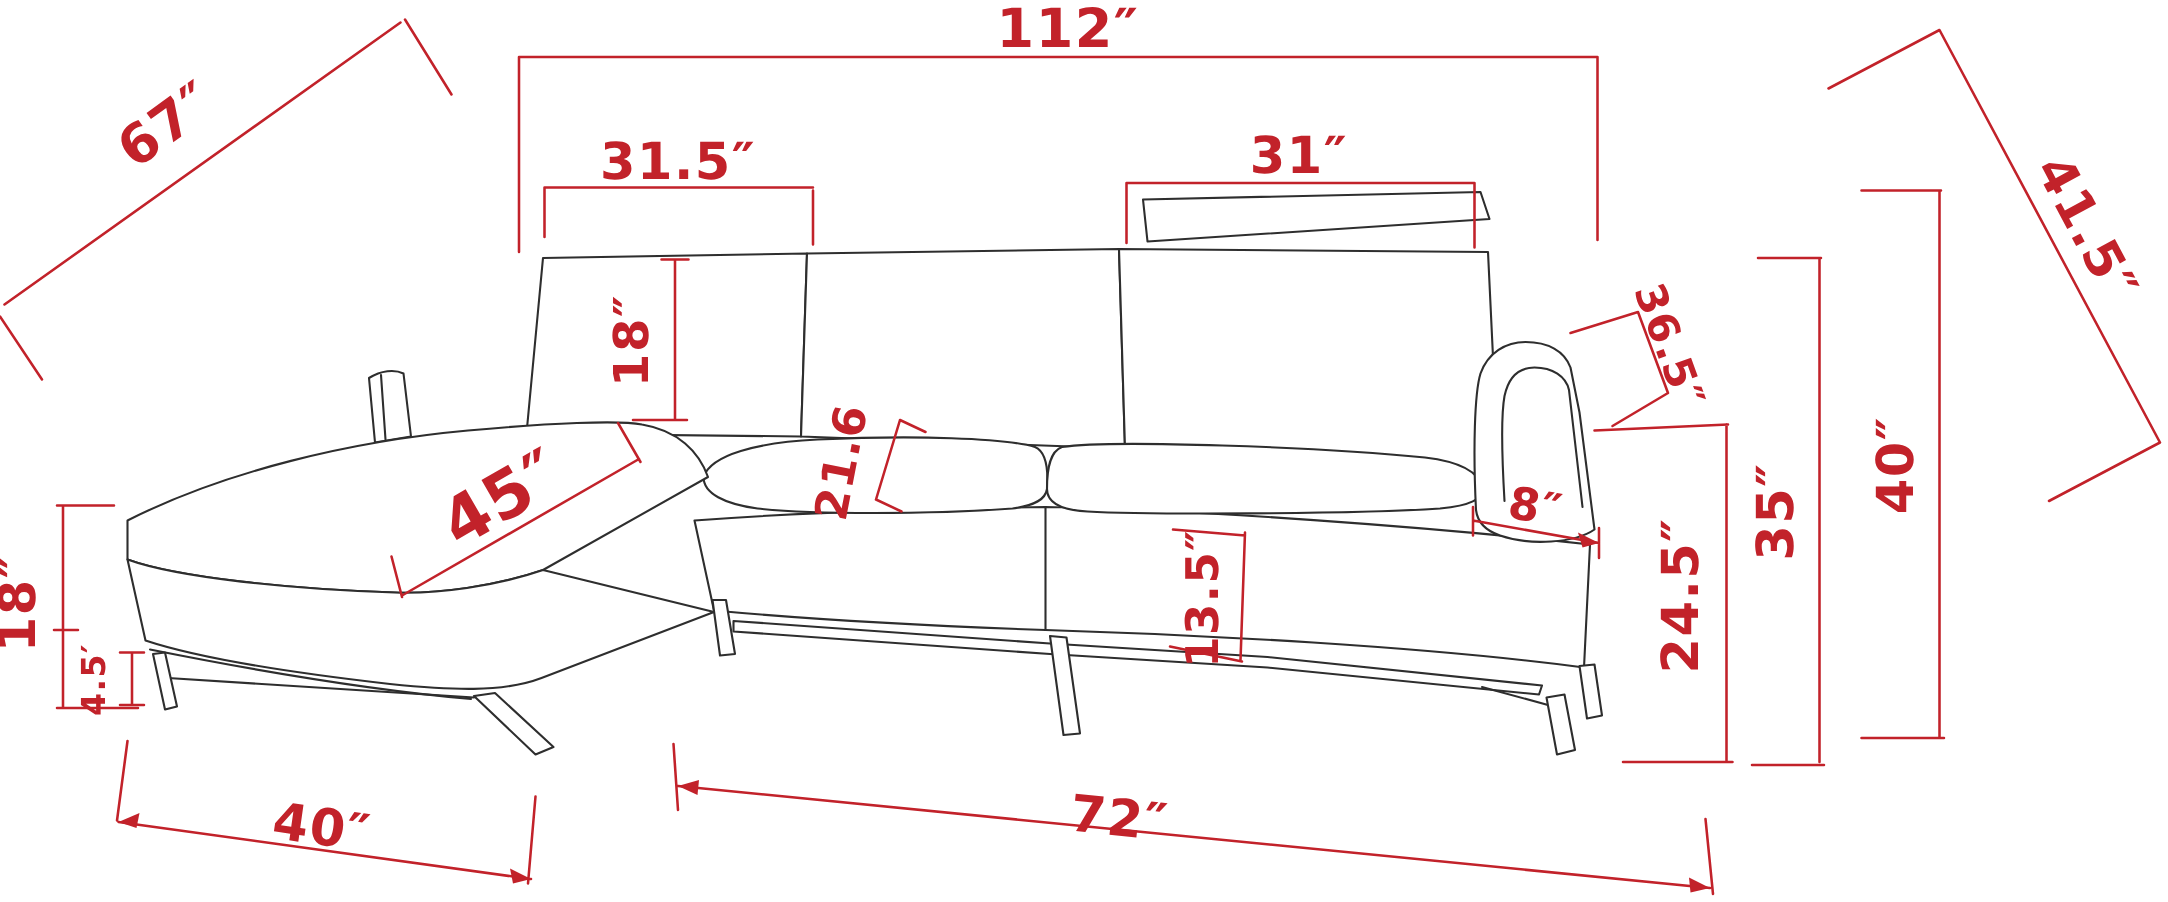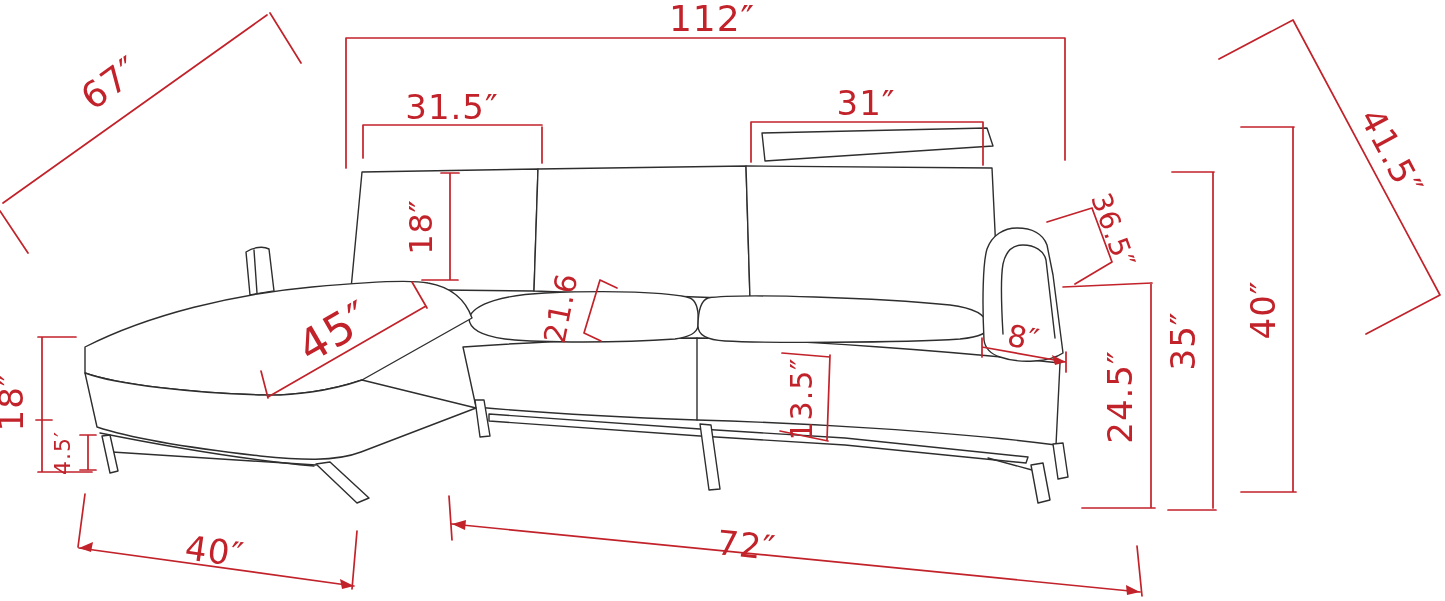--- a/index.html
+++ b/index.html
@@ -1,17 +1,17 @@
 <!DOCTYPE html>
 <html><head>
 <meta charset="utf-8">
 <style>
   html,body{margin:0;padding:0;background:#ffffff;}
   .stage{position:relative;width:1445px;height:601px;background:#fff;overflow:hidden;
-         font-family:"DejaVu Sans","Liberation Sans",sans-serif;}
+         font-family:"DejaVu Sans","Liberation Sans",sans-serif;font-weight:bold;}
   svg{display:block;}
   .outline{stroke:#2e2e2e;stroke-width:1.4;fill:#ffffff;stroke-linejoin:round;stroke-linecap:round;}
   .outline-line{stroke:#2e2e2e;stroke-width:1.4;fill:none;stroke-linejoin:round;stroke-linecap:round;}
   .dim{stroke:#c2222a;stroke-width:1.7;fill:none;stroke-linecap:round;}
   .dim-arrow{fill:#c2222a;stroke:none;}
   .dim-text{fill:#c2222a;stroke:none;text-anchor:middle;
             font-family:"DejaVu Sans","Liberation Sans",sans-serif;letter-spacing:1px;}
 </style>
 </head>
 <body>

